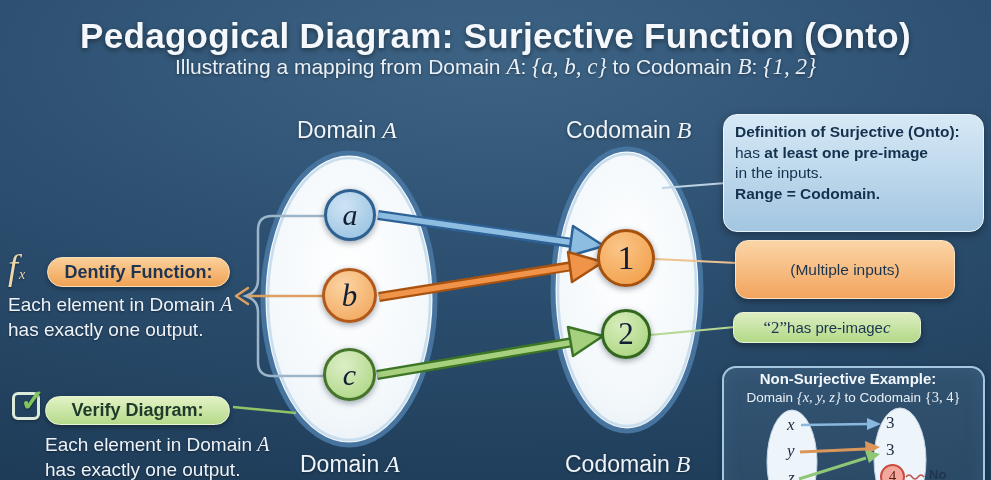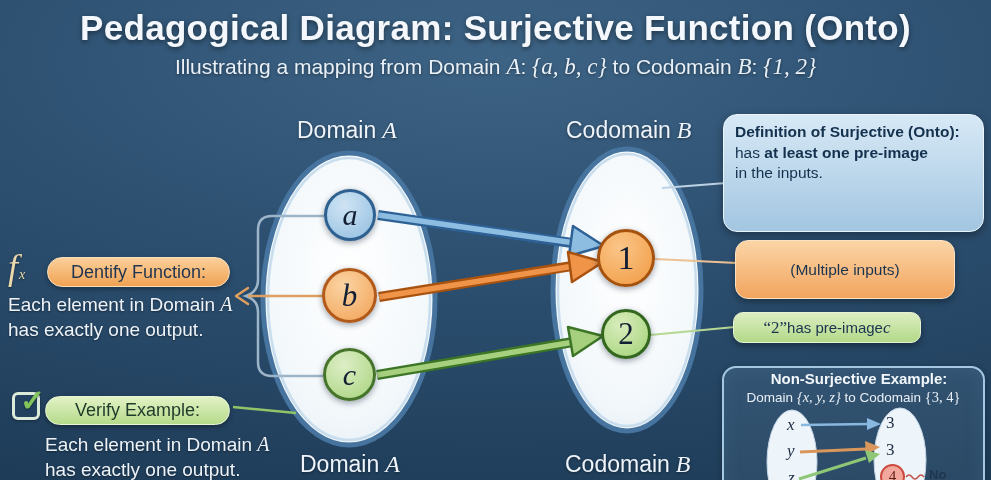--- a/index.html
+++ b/index.html
@@ -7,40 +7,40 @@
     position:relative;width:991px;height:480px;overflow:hidden;
     background:radial-gradient(ellipse 120% 95% at 50% 12%, #3d6384 0%, #2d5071 45%, #1e3c58 100%);
     font-family:"Liberation Sans",sans-serif;color:#eef4f9;
   }
   .serif{font-family:"Liberation Serif",serif;}
   .i{font-style:italic;}
   .b{font-weight:bold;}
   svg.layer{position:absolute;left:0;top:0;z-index:1;}
   .ui{position:absolute;z-index:2;}
 
-  .title{left:0;top:8px;width:100%;text-align:center;font-size:35px;font-weight:600;color:#f4f8fc;text-shadow:0 2px 5px rgba(0,0,0,.45);letter-spacing:.3px;}
+  .title{left:0;top:16px;width:100%;text-align:center;font-size:35px;font-weight:600;color:#f4f8fc;text-shadow:0 2px 5px rgba(0,0,0,.45);letter-spacing:.3px;}
   .subtitle{left:0;top:54px;width:100%;text-align:center;font-size:21px;color:#e9f0f7;text-shadow:0 1px 3px rgba(0,0,0,.4);}
   .subtitle .serif{font-size:23px;}
 
   .setlabel{font-size:23px;color:#eef4fa;text-shadow:0 1px 3px rgba(0,0,0,.4);white-space:nowrap;}
   .setlabel .serif{font-size:24px;font-style:italic;margin-left:6px;}
   .lbl-dom-top{left:297px;top:117px;}
   .lbl-cod-top{left:566px;top:117px;}
   .lbl-dom-bot{left:300px;top:451px;}
   .lbl-cod-bot{left:565px;top:451px;}
 
   .node{border-radius:50%;display:flex;align-items:center;justify-content:center;
         font-family:"Liberation Serif",serif;color:#131f33;box-shadow:0 2px 6px rgba(8,25,45,.4);box-sizing:border-box;}
   .node-a{left:324px;top:189px;width:52px;height:52px;background:radial-gradient(circle at 38% 30%,#cfe4f4,#92bee0);border:3px solid #2e6190;font-size:30px;font-style:italic;}
   .node-b{left:322px;top:268px;width:55px;height:55px;background:radial-gradient(circle at 38% 30%,#fbd4a3,#f1a256);border:3px solid #b15a1b;font-size:31px;font-style:italic;}
   .node-c{left:323px;top:348px;width:53px;height:53px;background:radial-gradient(circle at 38% 30%,#ddeec6,#a8d47e);border:3px solid #46742b;font-size:30px;font-style:italic;}
   .node-1{left:597px;top:229px;width:58px;height:58px;background:radial-gradient(circle at 38% 30%,#fbc689,#f09a42);border:3px solid #a5520f;font-size:34px;}
   .node-2{left:601px;top:309px;width:50px;height:50px;background:radial-gradient(circle at 38% 30%,#d9edbd,#a2d276);border:3px solid #33661e;font-size:31px;}
 
-  .pill{border-radius:15px;display:flex;align-items:center;justify-content:center;font-weight:normal;font-size:18px;color:#1f3450;box-shadow:0 2px 5px rgba(0,0,0,.35);box-sizing:border-box;}
+  .pill{border-radius:15px;display:flex;align-items:center;justify-content:center;font-weight:bold;font-size:18px;color:#1f3450;box-shadow:0 2px 5px rgba(0,0,0,.35);box-sizing:border-box;}
   .pill-identify{left:47px;top:257px;width:183px;height:30px;background:linear-gradient(#fbd09a,#f0a254);border:1px solid #f8e0bd;}
   .pill-verify{left:45px;top:396px;width:185px;height:29px;background:linear-gradient(#e2f2c5,#b5da8a);border:1px solid #e9f4d6;color:#1e3a2a;}
 
   .desc{font-size:19px;color:#edf3f9;line-height:25px;text-shadow:0 1px 2px rgba(0,0,0,.45);}
   .desc .serif{font-size:20px;}
   .desc-identify{left:8px;top:292px;}
   .desc-verify{left:45px;top:432px;}
 
   .ficon{left:8px;top:249px;font-family:"Liberation Serif",serif;font-style:italic;font-size:36px;line-height:36px;color:#ecd9ad;text-shadow:0 1px 2px rgba(0,0,0,.5);}
   .ficon .fsub{font-size:14px;margin-left:1px;}
@@ -59,21 +59,21 @@
          display:flex;flex-direction:column;justify-content:center;line-height:21px;}
   .note1 .serif{font-size:18px;}
   .note2{left:733px;top:312px;width:186px;height:29px;border-radius:10px;
          background:linear-gradient(#ddeec3,#b2d987);border:1.5px solid #e6f3d2;
          box-shadow:0 3px 7px rgba(0,0,0,.35);color:#1a3450;font-size:15px;
          display:flex;align-items:center;justify-content:center;}
   .note2 .serif{font-size:17px;}
 
   .panel{left:722px;top:366px;width:263px;height:130px;border-radius:14px;border:2px solid #a5c8e2;
          background:rgba(170,205,235,.10);box-sizing:border-box;box-shadow:inset 0 0 20px rgba(120,170,210,.12), 0 2px 6px rgba(0,0,0,.3);}
-  .panel-title{left:722px;top:370px;width:252px;text-align:center;font-size:15px;font-weight:bold;color:#f2f7fb;padding-left:11px;}
+  .panel-title{left:722px;top:370px;width:252px;text-align:center;font-size:15px;font-weight:bold;color:#f2f7fb;}
   .panel-sub{left:722px;top:389px;width:263px;text-align:center;font-size:13.5px;color:#e8eff6;}
   .panel-sub .serif{font-size:14.5px;}
 
   .mini{font-family:"Liberation Serif",serif;color:#1a2940;font-size:17px;line-height:17px;z-index:3;}
   .mini-x{left:787px;top:416px;font-style:italic;}
   .mini-y{left:787px;top:442px;font-style:italic;}
   .mini-z{left:788px;top:469px;font-style:italic;}
   .mini-3a{left:886px;top:414px;}
   .mini-3b{left:886px;top:441px;}
   .red4{left:880px;top:464px;width:25px;height:25px;border-radius:50%;background:#f3a89e;border:2.5px solid #cc4a3e;
@@ -173,30 +173,31 @@
   <div class="ui ficon"><span>f</span><span class="fsub i">x</span></div>
   <div class="ui pill pill-identify">Dentify Function:</div>
   <div class="ui desc desc-identify">
     <div><span>Each element in Domain </span><span class="serif i">A</span></div>
     <div>has exactly one output.</div>
   </div>
 
   <div class="ui checkbox">
       <span class="check">✓</span>
     </div>
-  <div class="ui pill pill-verify">Verify Example:</div>
+  <div class="ui pill pill-verify">Verify Diagram:</div>
   <div class="ui desc desc-verify">
     <div><span>Each element in Domain </span><span class="serif i">A</span></div>
     <div>has exactly one output.</div>
   </div>
 
   <div class="ui defbox">
     <div class="b">Definition of Surjective (Onto):</div>
     <div><span>has </span><span class="b">at least one pre-image</span></div>
     <div>in the inputs.</div>
+    <div class="b">Range = Codomain.</div>
   </div>
 
   <div class="ui note1">
     <div>(Multiple inputs)</div>
   </div>
   <div class="ui note2">
     <span class="serif">“2”</span>
       <span> has pre-image </span>
       <span class="serif i">c</span>
   </div>

